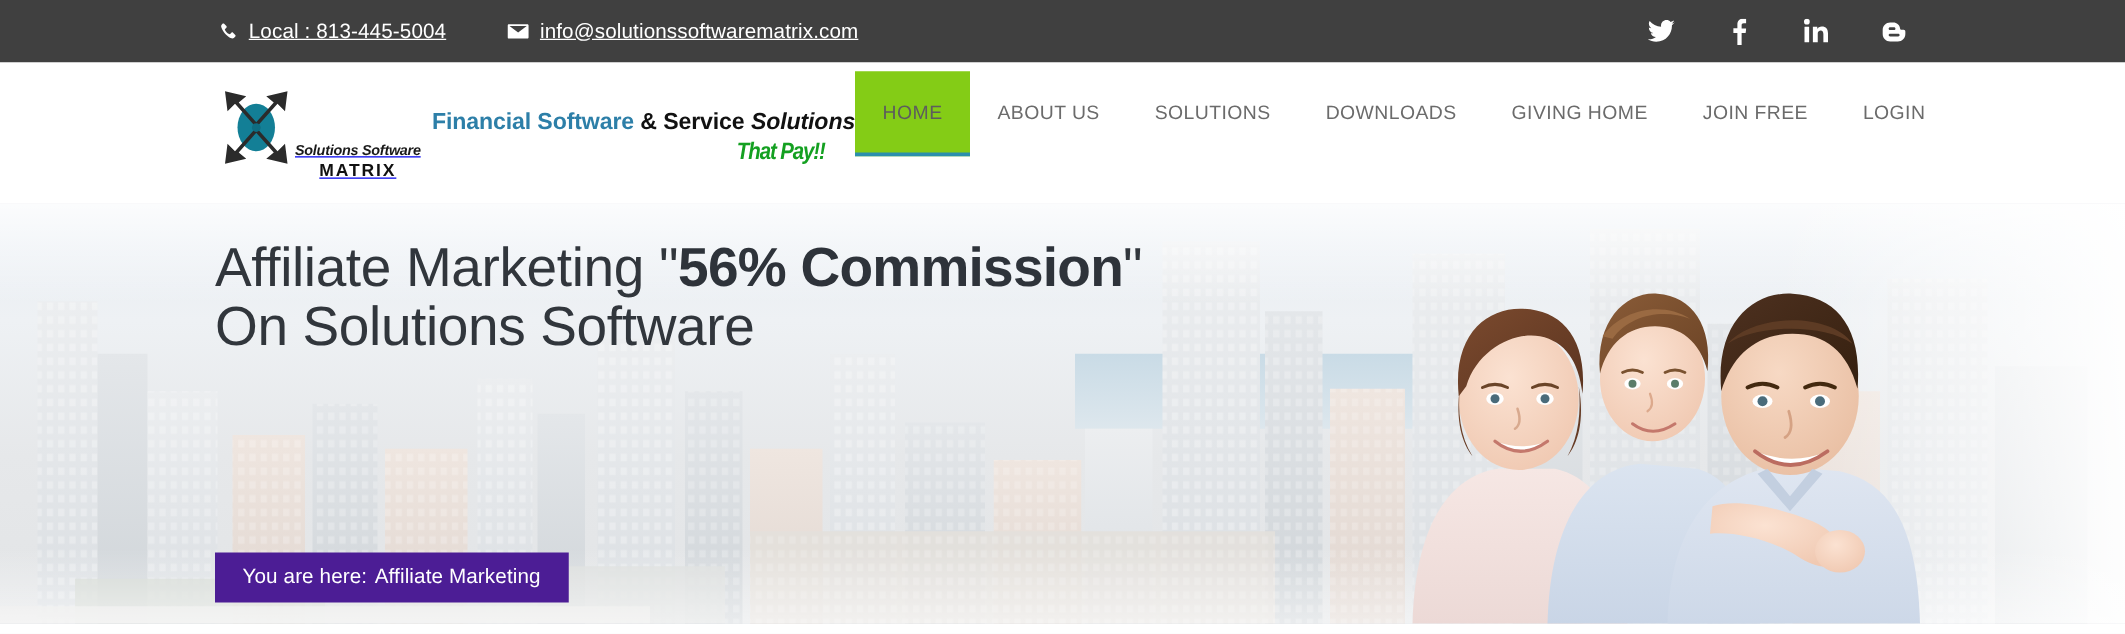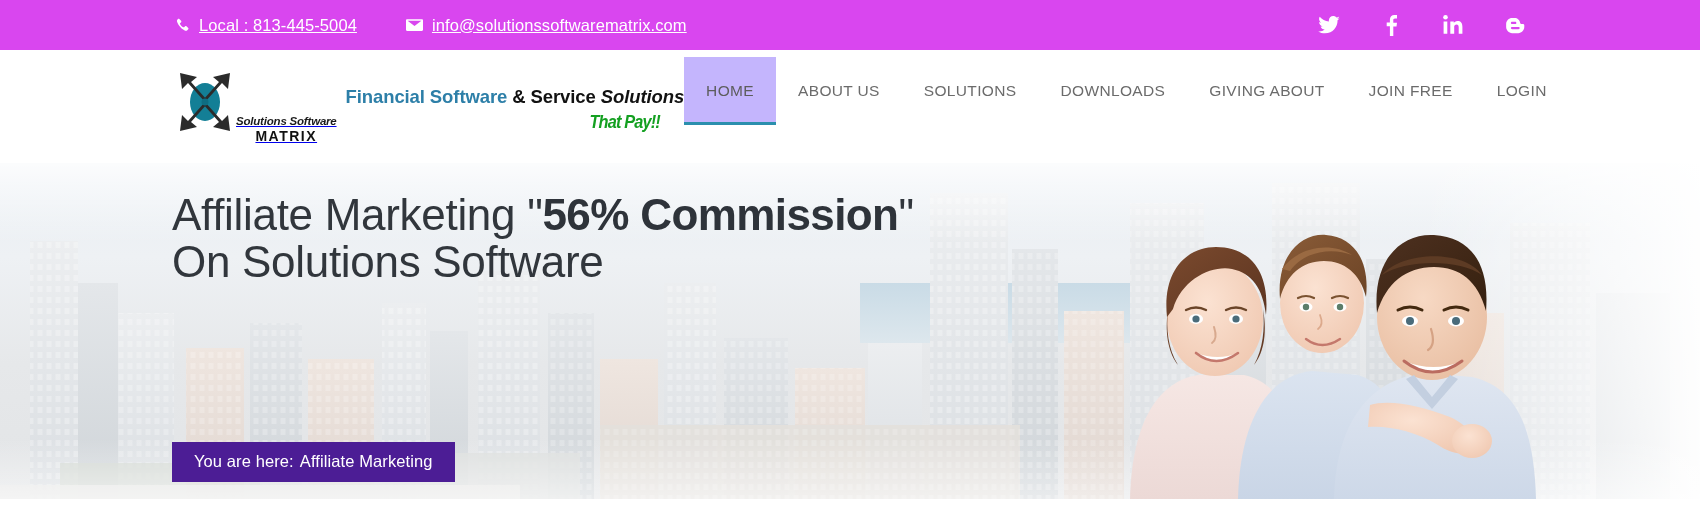--- a/index.html
+++ b/index.html
@@ -6,21 +6,21 @@
   html,body { width:1700px; height:507px; overflow:hidden; }
   body {
     font-family:"Liberation Sans", sans-serif;
     background:#ffffff;
     -webkit-font-smoothing:antialiased;
   }
 
   
   .topbar {
     height:50px; width:100%;
-    background:#d946ef;
+    background:#404040;
     display:flex; align-items:center;
     position:relative;
   }
   .topbar-inner {
     width:100%; height:100%;
     display:flex; align-items:center;
     padding-left:172px; padding-right:172px;
   }
   .contact-item {
     display:flex; align-items:center;
@@ -122,21 +122,21 @@
     font-size:15.5px;
     color:#6b6b6b;
     letter-spacing:.35px;
     cursor:pointer;
     white-space:nowrap;
     background:transparent;
     border:none;
     font-family:inherit;
   }
   .nav-item.active {
-    background:#c4b5fd;
+    background:#84cc16;
     color:#5d5d5d;
   }
   .nav-item.active::after {
     content:"";
     position:absolute;
     left:0; right:0; bottom:0;
     height:3px;
     background:#2b8fad;
   }
 
@@ -299,21 +299,21 @@
       <span class="tag-fin">Financial Software</span><span class="tag-amp"> &amp; Service </span><span class="tag-sol">Solutions</span>
     </div>
     <div class="tag-bottom">That Pay!!</div>
   </div>
 
   <nav class="nav">
     <button class="nav-item active">HOME</button>
     <button class="nav-item">ABOUT US</button>
     <button class="nav-item">SOLUTIONS</button>
     <button class="nav-item">DOWNLOADS</button>
-    <button class="nav-item">GIVING ABOUT</button>
+    <button class="nav-item">GIVING HOME</button>
     <button class="nav-item">JOIN FREE</button>
     <button class="nav-item">LOGIN</button>
   </nav>
 
 </div>
 
 <div class="hero">
 
   <div class="hero-bg">
     <div class="hero-sky"></div>

